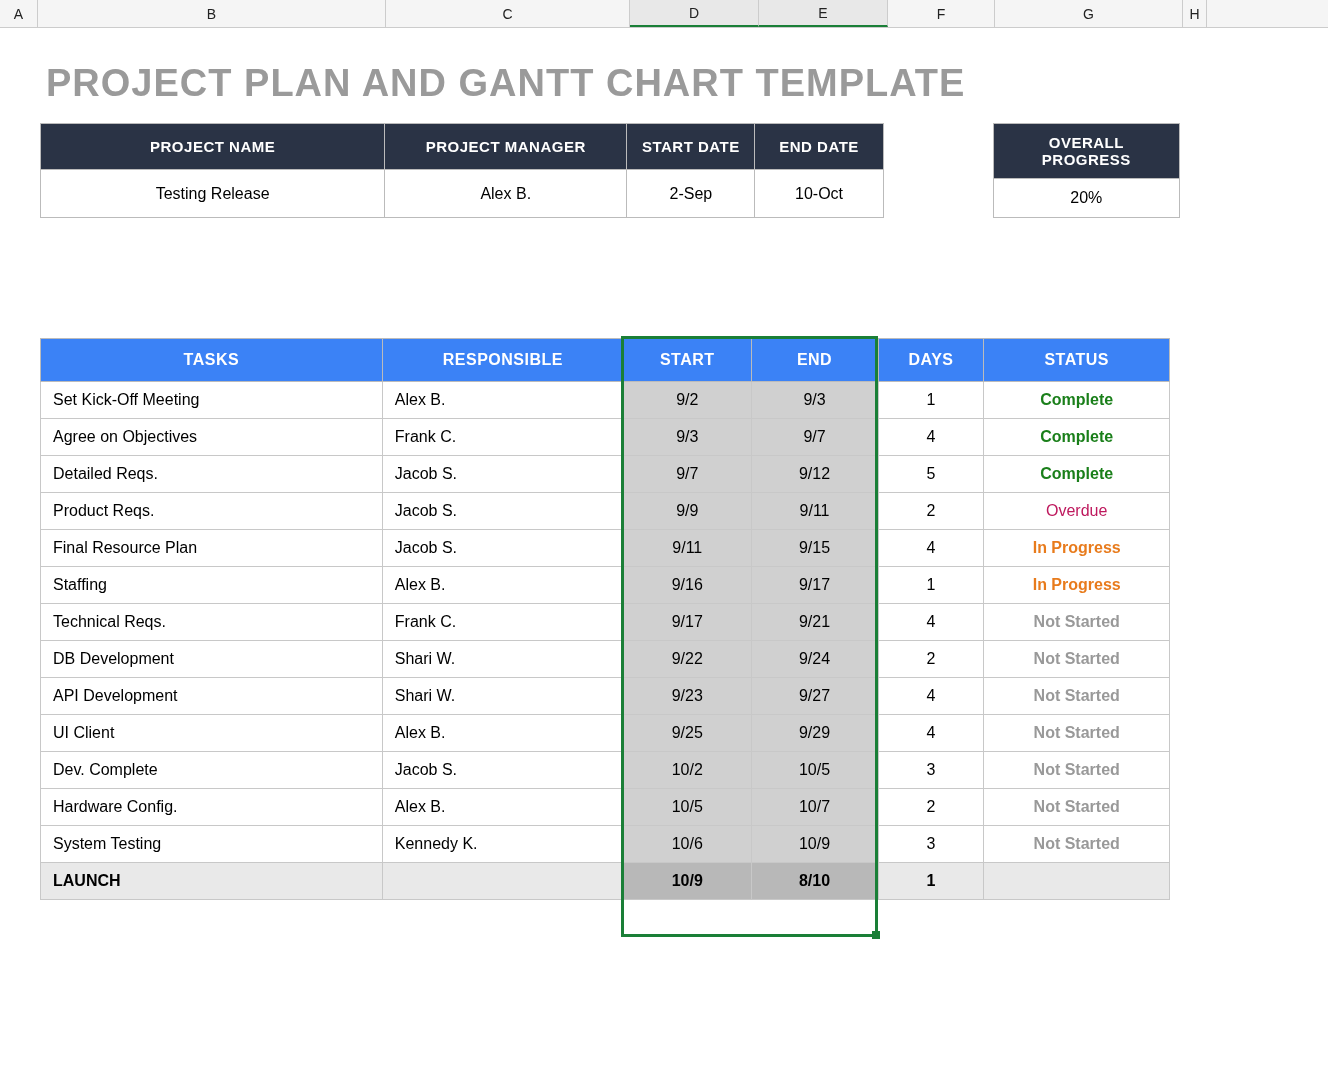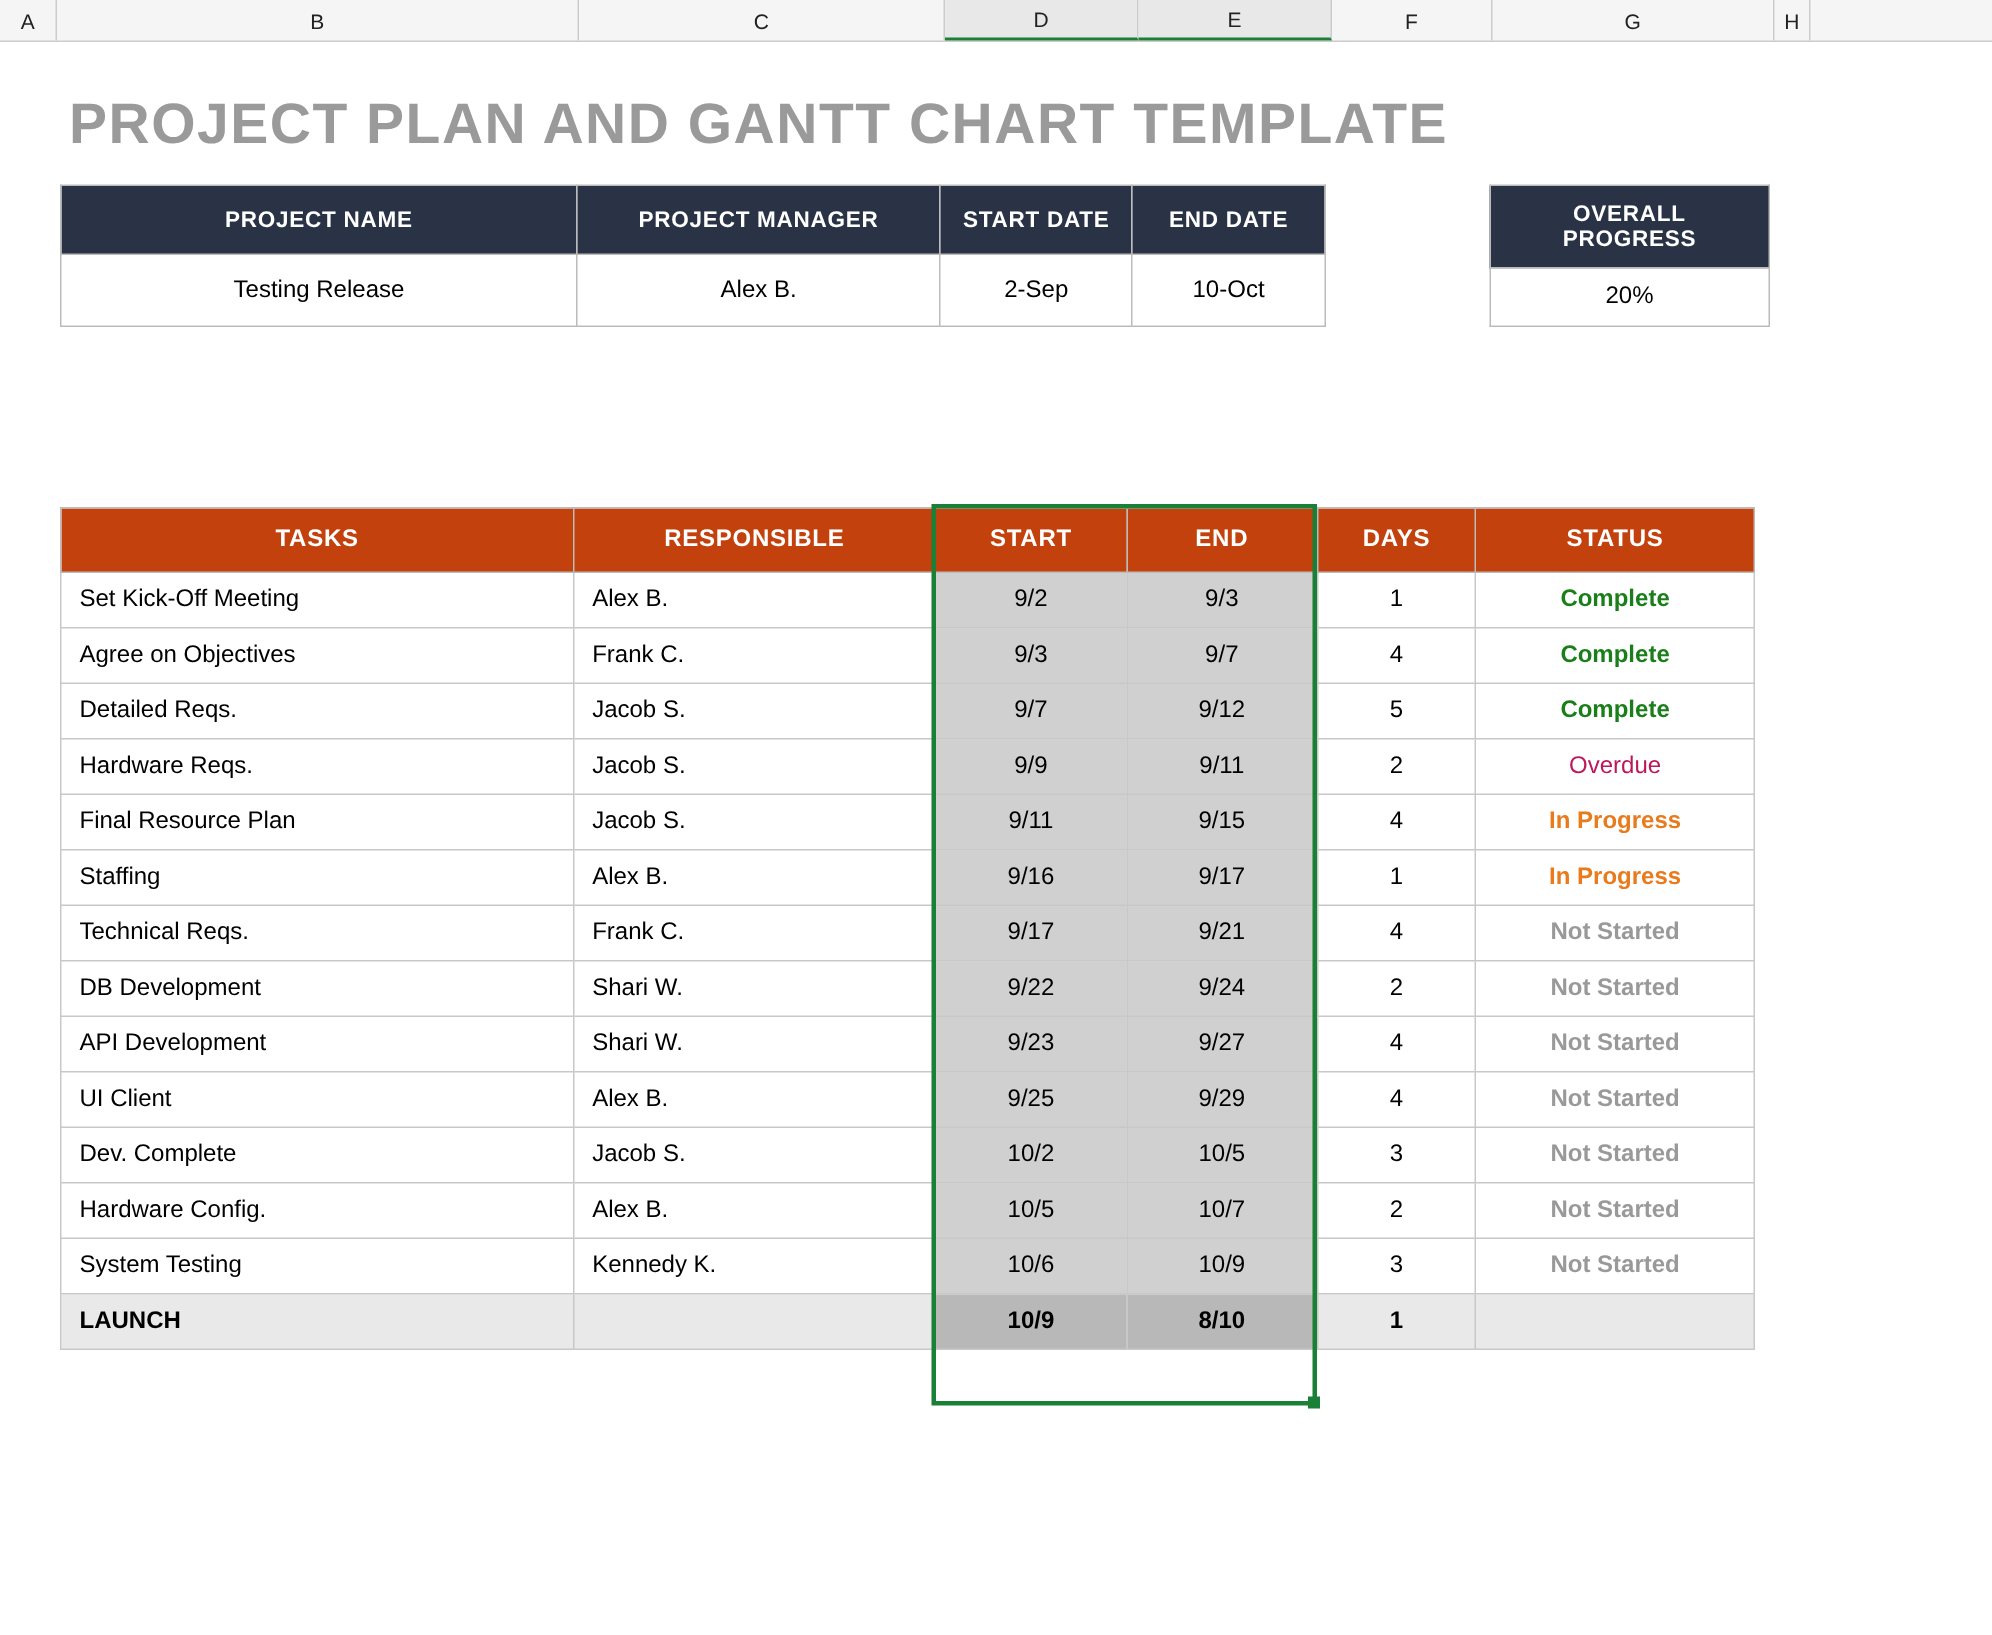--- a/index.html
+++ b/index.html
@@ -78,21 +78,21 @@
   .summary-row { display: flex; gap: 0; }
   .summary-gap { width: 110px; }
   
   table.tasks {
     border-collapse: collapse;
     width: 1130px;
     font-family: "Century Gothic", "Avenir", Arial, sans-serif;
     margin-top: 120px;
   }
   table.tasks th {
-    background: #c2410c;
+    background: #3b82f6;
     color: #fff;
     font-weight: 700;
     font-size: 16px;
     padding: 12px 10px;
     border: 1px solid #bbb;
     text-align: center;
     letter-spacing: 0.5px;
   }
   table.tasks td {
     border: 1px solid #c8c8c8;
@@ -208,21 +208,21 @@
         </tr>
         <tr>
           <td class="left">Detailed Reqs.</td>
           <td class="left">Jacob S.</td>
           <td class="center shaded">9/7</td>
           <td class="center shaded">9/12</td>
           <td class="center">5</td>
           <td class="center status-complete">Complete</td>
         </tr>
         <tr>
-          <td class="left">Hardware Reqs.</td>
+          <td class="left">Product Reqs.</td>
           <td class="left">Jacob S.</td>
           <td class="center shaded">9/9</td>
           <td class="center shaded">9/11</td>
           <td class="center">2</td>
           <td class="center status-overdue">Overdue</td>
         </tr>
         <tr>
           <td class="left">Final Resource Plan</td>
           <td class="left">Jacob S.</td>
           <td class="center shaded">9/11</td>

